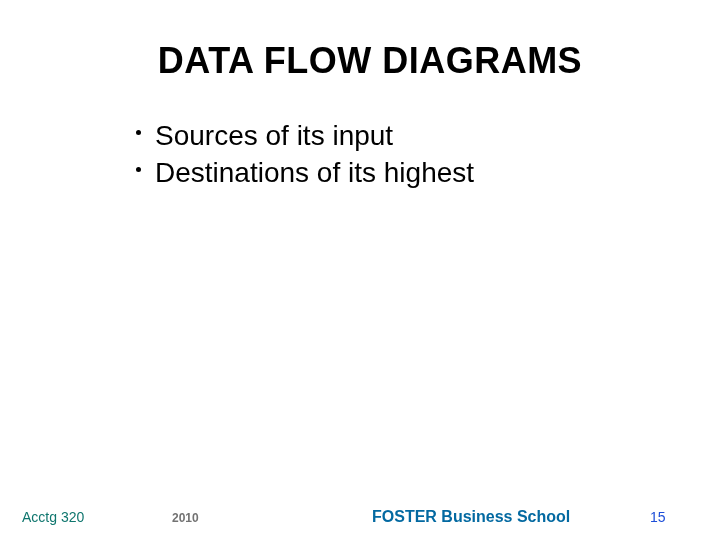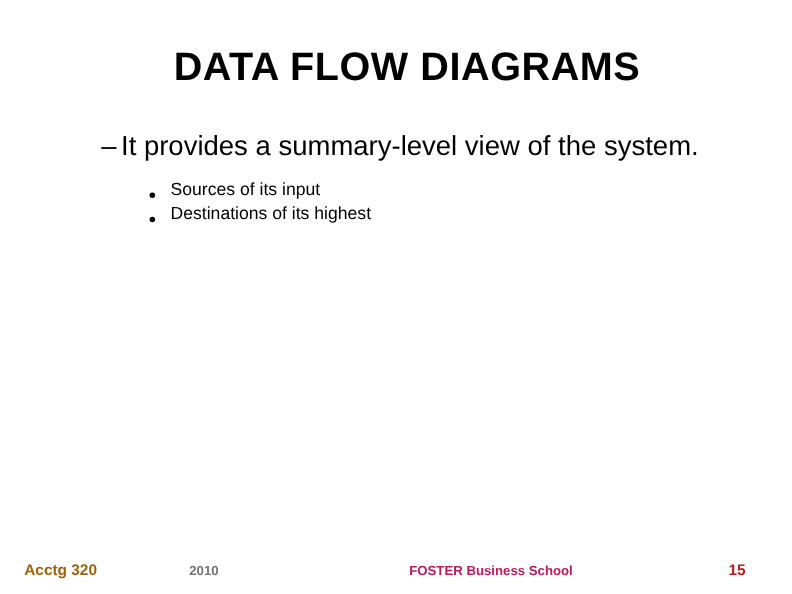--- a/index.html
+++ b/index.html
@@ -79,74 +79,71 @@
   .lvl3-wrap {
     margin-left: 96px;
     margin-top: 14px;
   }
   .lvl3-row {
     display: flex;
     align-items: flex-start;
     margin-bottom: 2px;
   }
   .lvl3 {
-    font-size: 16px;
+    font-size: 28px;
     line-height: 1.25;
     text-align: right;
   }
   .footer {
     position: absolute;
     left: 0;
     right: 0;
     bottom: 14px;
     display: flex;
     align-items: baseline;
     padding: 0 30px 0 22px;
     font-family: Arial, Helvetica, sans-serif;
   }
   .ft-left {
-    color: #a16207;
-    font-weight: bold;
+    color: #0f766e;
+    font-weight: normal;
     font-size: 14px;
     width: 150px;
   }
   .ft-mid1 {
     color: #737373;
     font-weight: bold;
     font-size: 12px;
     width: 180px;
   }
   .ft-mid2 {
-    color: #be185d;
+    color: #0369a1;
     font-weight: bold;
-    font-size: 12px;
+    font-size: 16px;
     flex: 1;
     text-align: left;
     padding-left: 20px;
   }
   .ft-right {
-    color: #b91c1c;
-    font-weight: bold;
+    color: #1d4ed8;
+    font-weight: normal;
     font-size: 14px;
-    text-align: center;
+    text-align: left;
     width: 40px;
   }
 </style>
 </head>
 <body>
 
 <div class="slide">
 
   <h1 class="title">DATA FLOW DIAGRAMS</h1>
 
 
   <div class="lvl2-wrap">
-    <div class="lvl2-item">
-      <span class="dash">–</span><span class="lvl2">It provides a summary-level view of the system.</span>
-    </div>
   </div>
 
   <div class="lvl3-wrap">
     <div class="lvl3-row">
       <span class="dot-small"></span>
       <span class="lvl3">Sources of its input</span>
     </div>
     <div class="lvl3-row">
       <span class="dot-small"></span>
       <span class="lvl3">Destinations of its highest</span>

